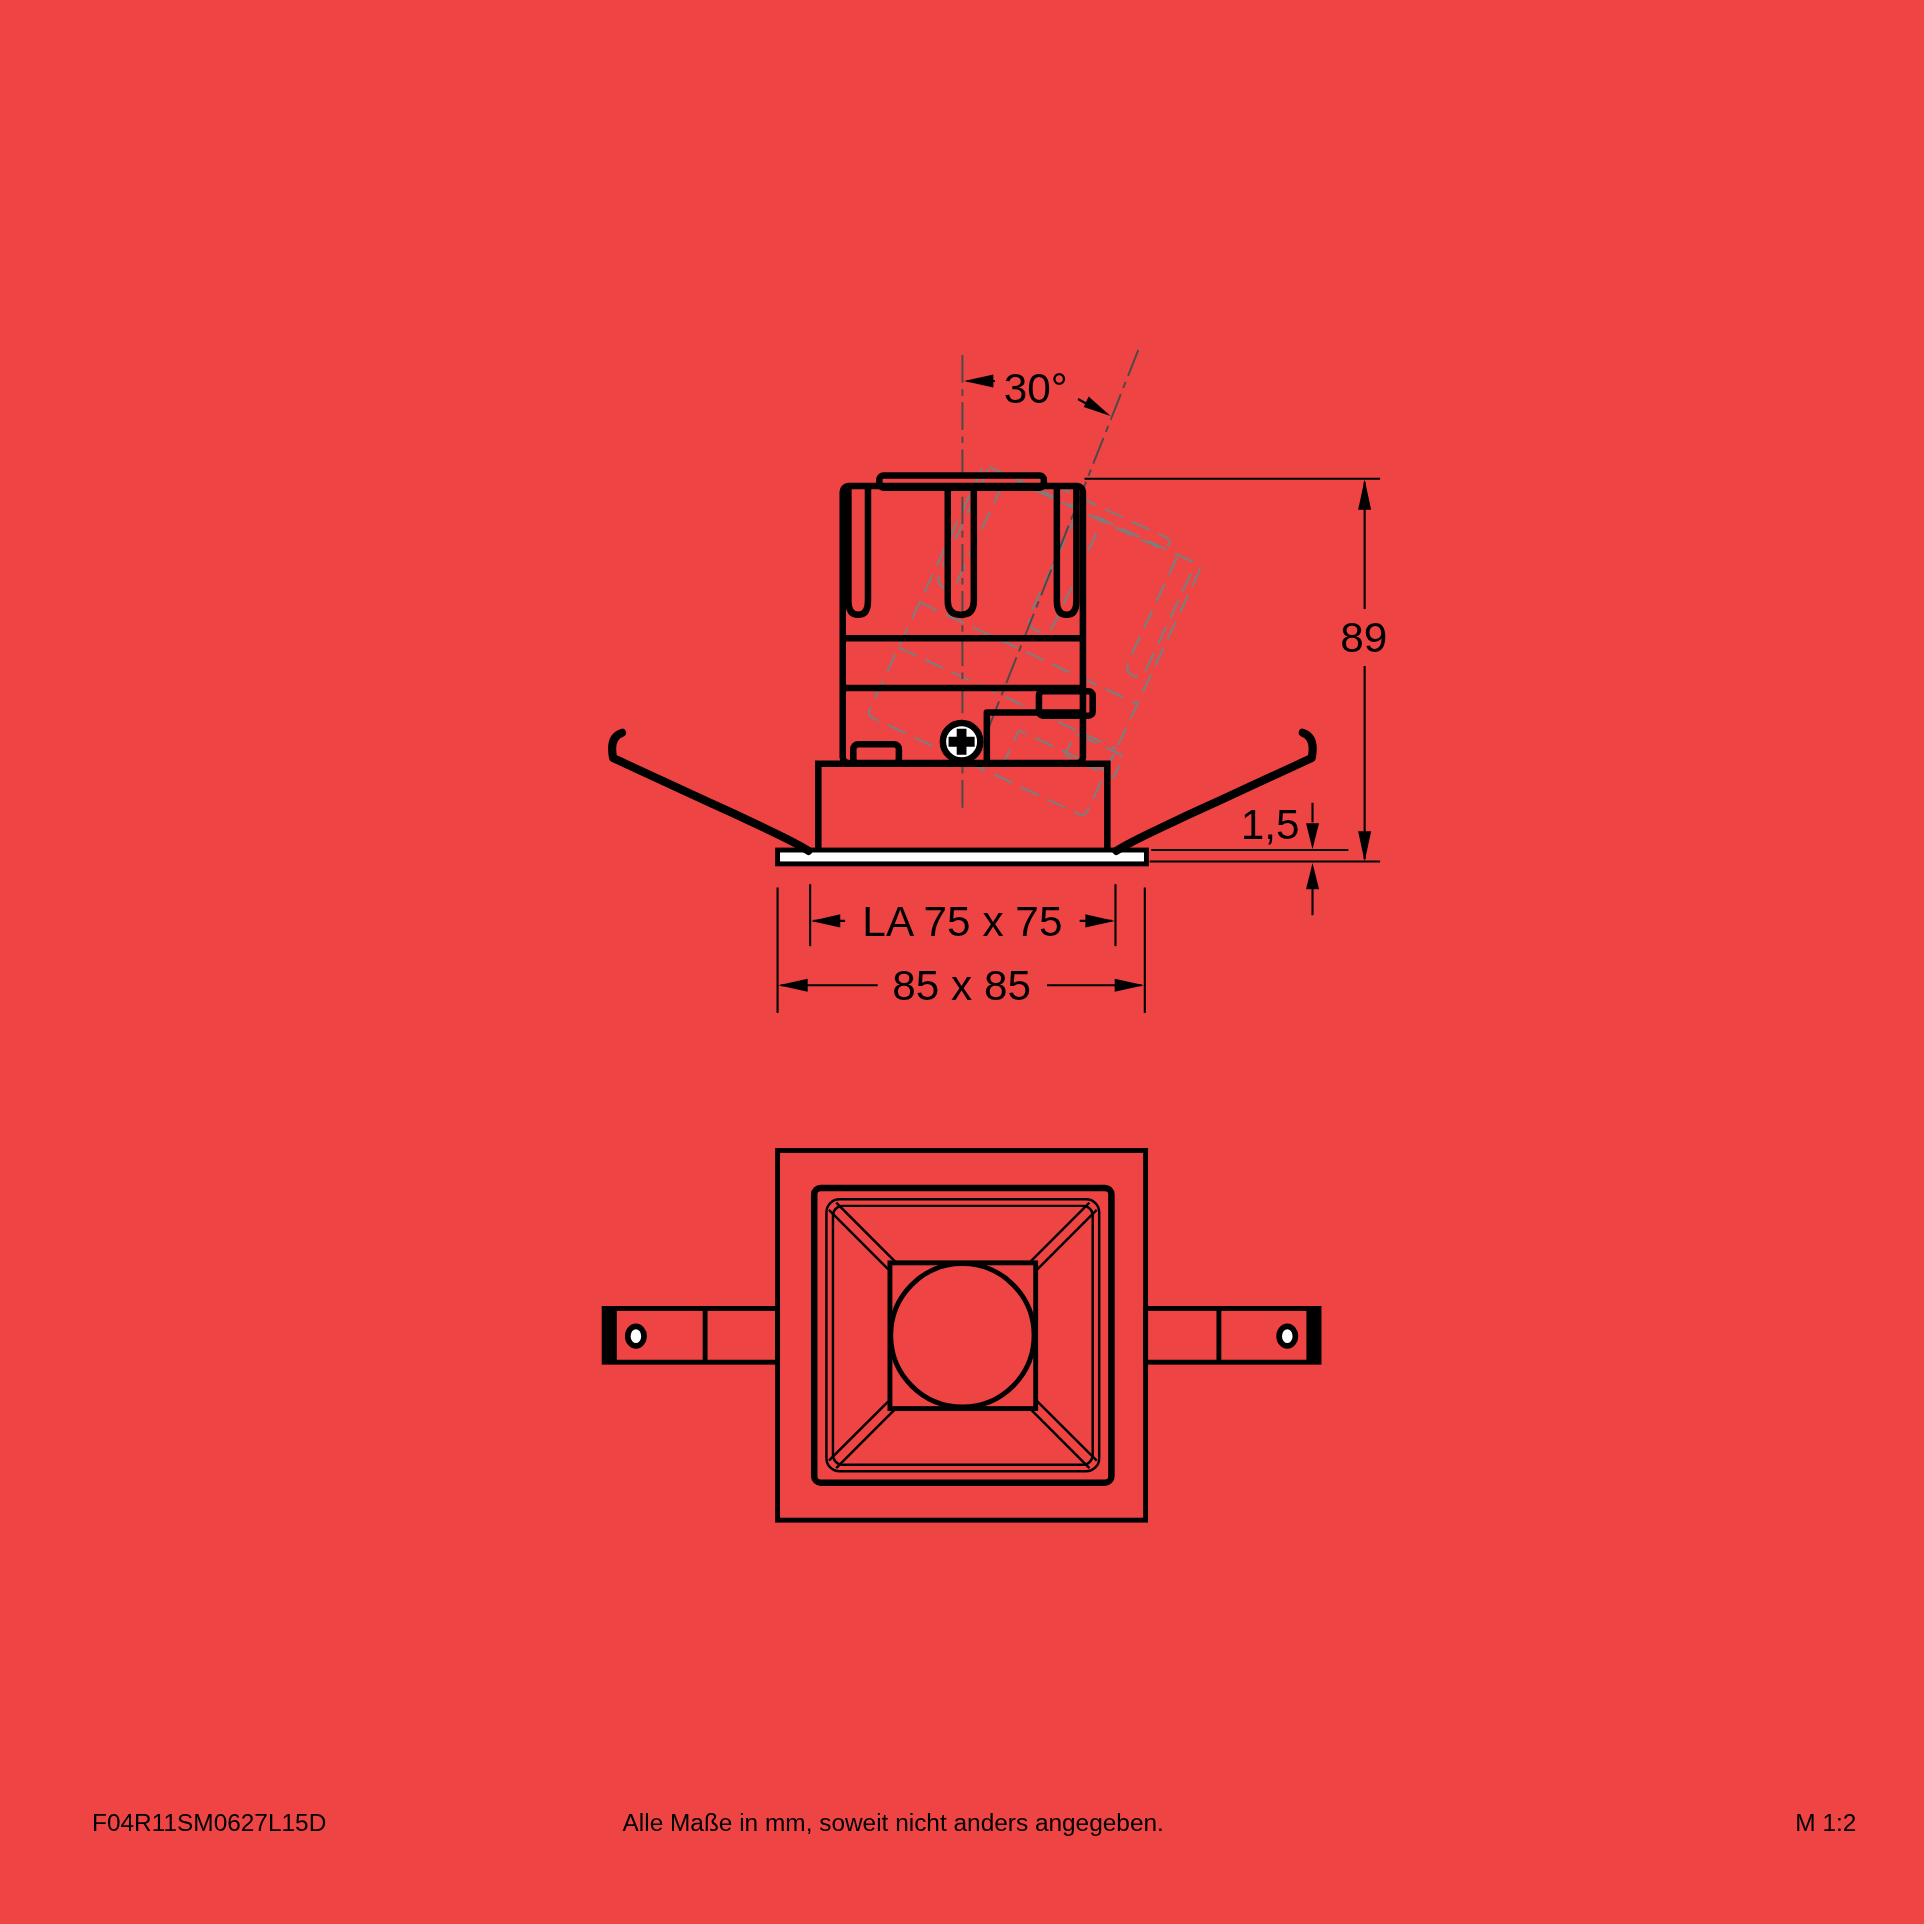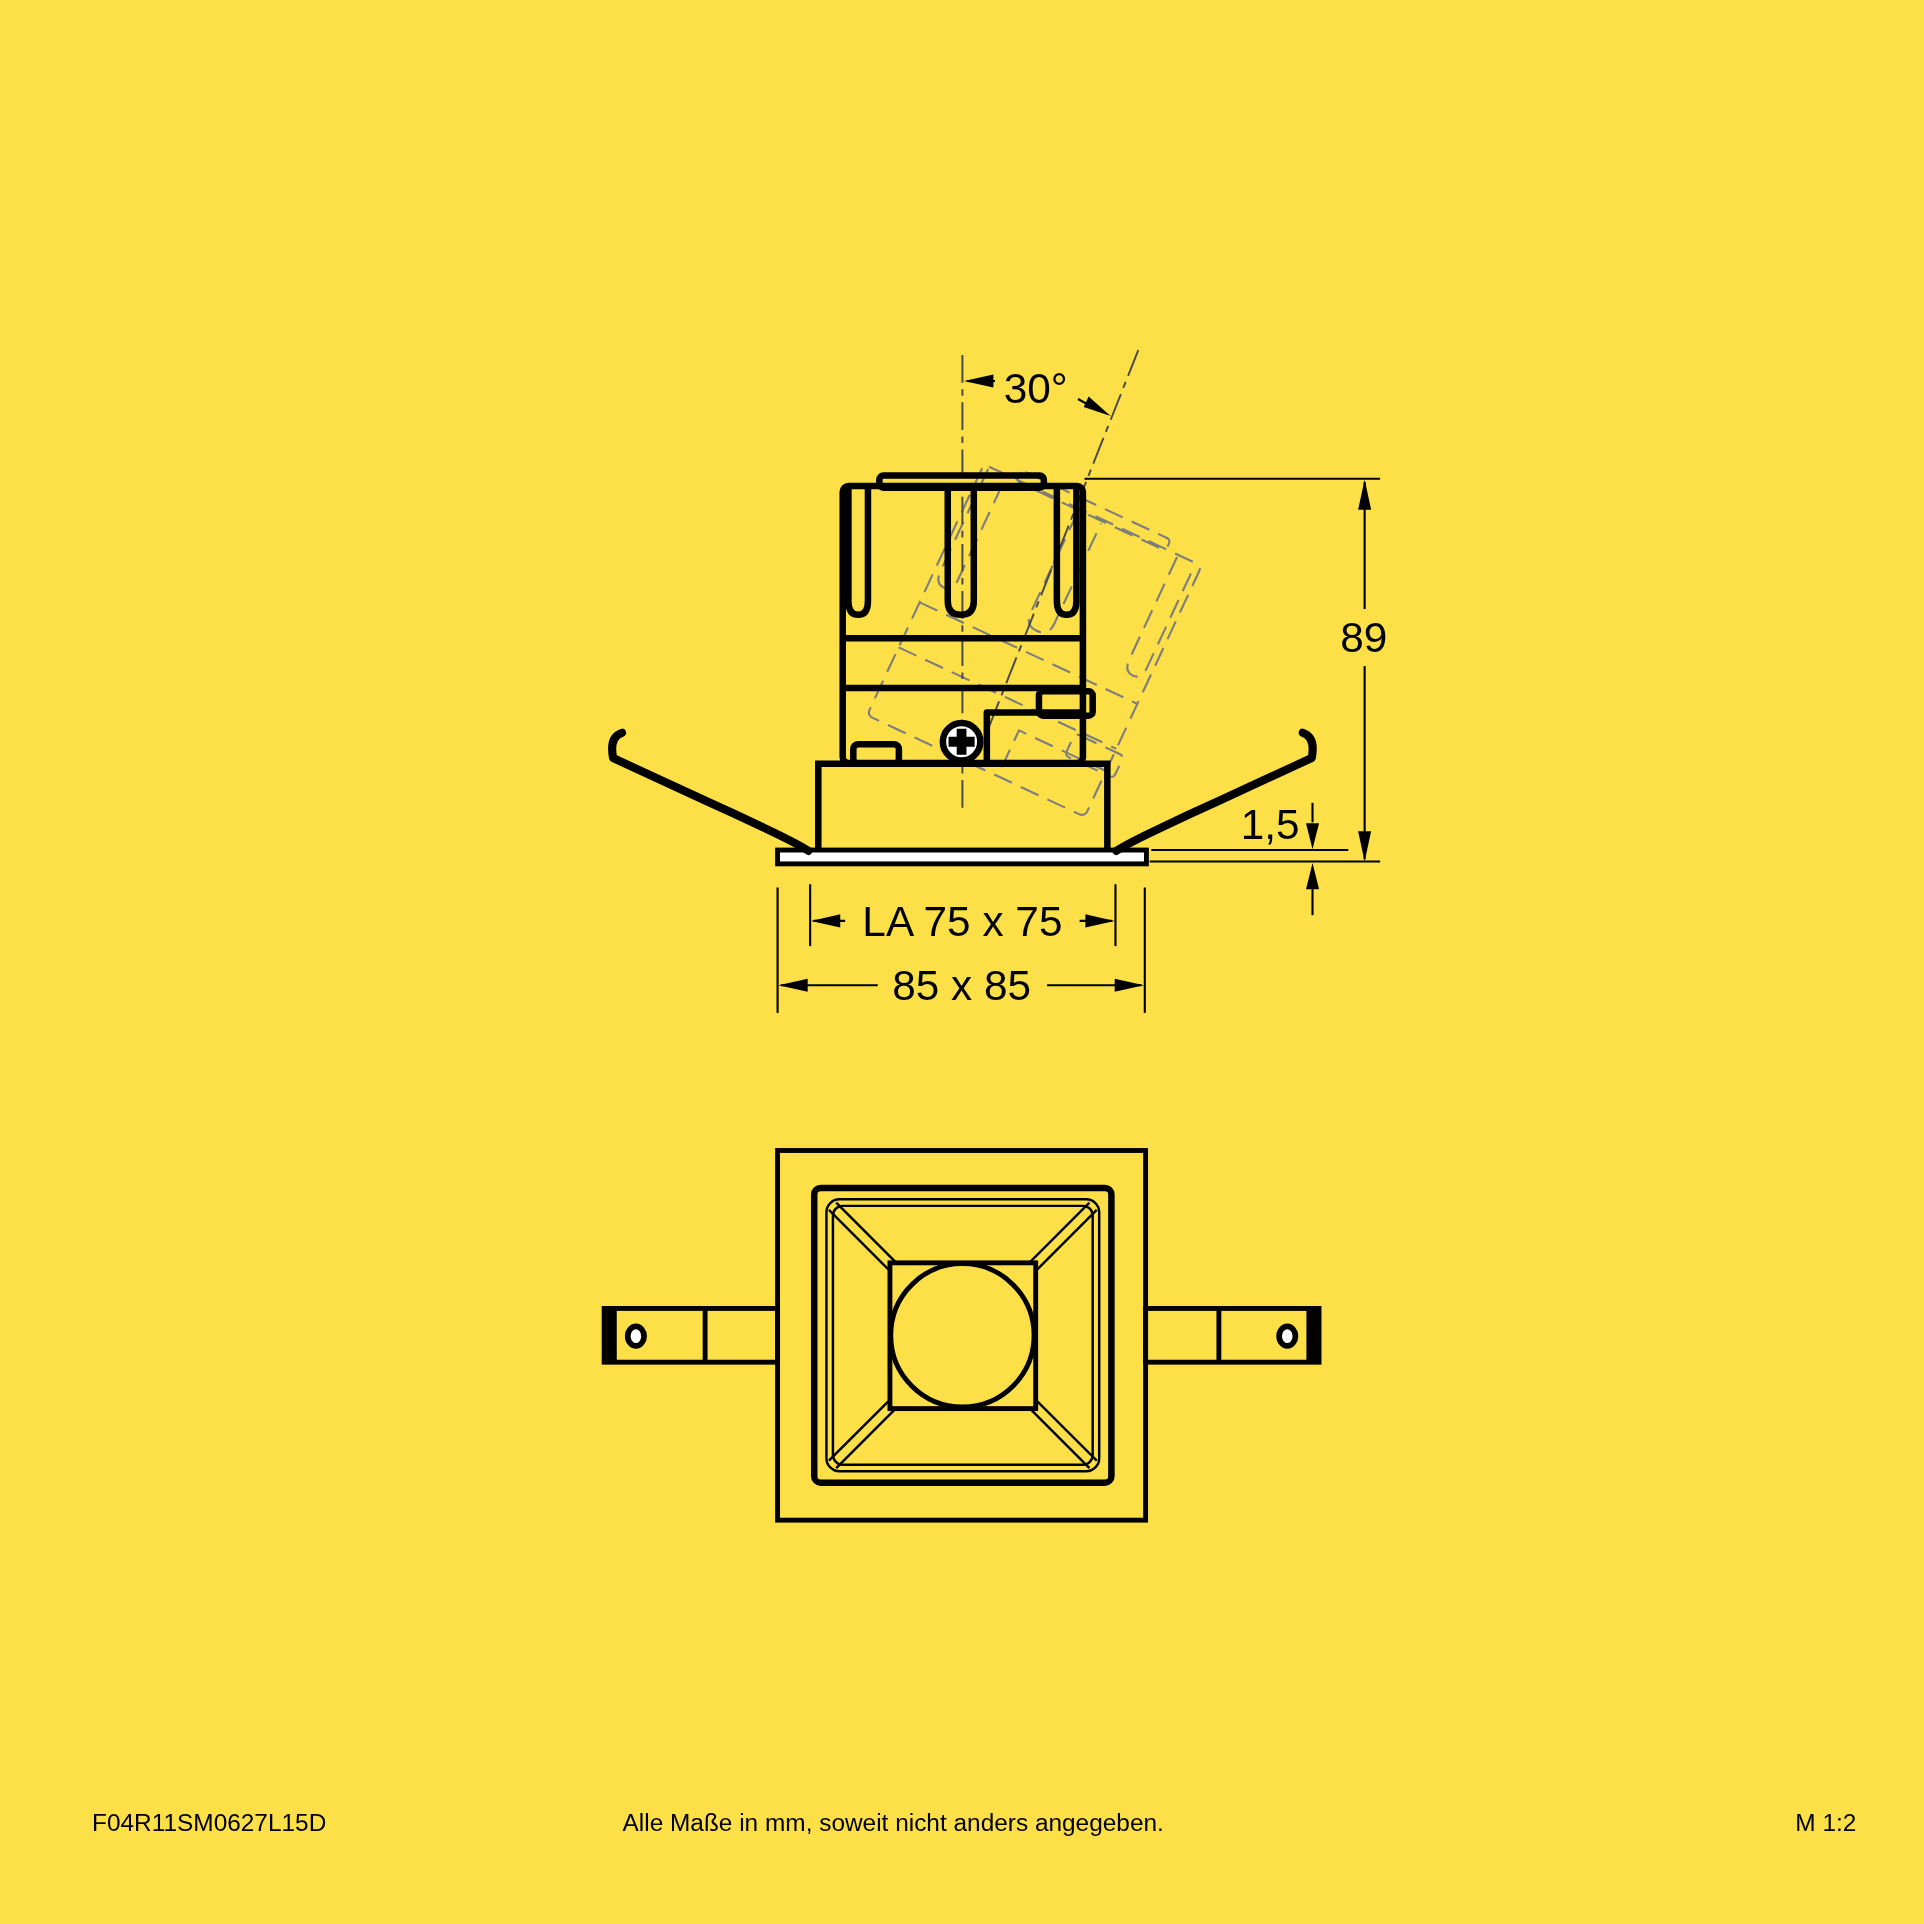--- a/index.html
+++ b/index.html
@@ -7,21 +7,21 @@
     padding: 0;
     background: #ffffff;
     width: 1924px;
     height: 1924px;
     font-family: "Liberation Sans", sans-serif;
   }
   #stage {
     position: relative;
     width: 1924px;
     height: 1924px;
-    background: #fde047;
+    background: #ef4444;
     overflow: hidden;
   }
   svg { display: block; }
 
   
   .solid      { stroke: #000000; fill: none; stroke-width: 8; }
   .solid-med  { stroke: #000000; fill: none; stroke-width: 6; }
   .solid-thin { stroke: #000000; fill: none; stroke-width: 3; }
   .spring     { stroke: #000000; fill: none; stroke-width: 10; stroke-linecap: round; stroke-linejoin: round; }
 

